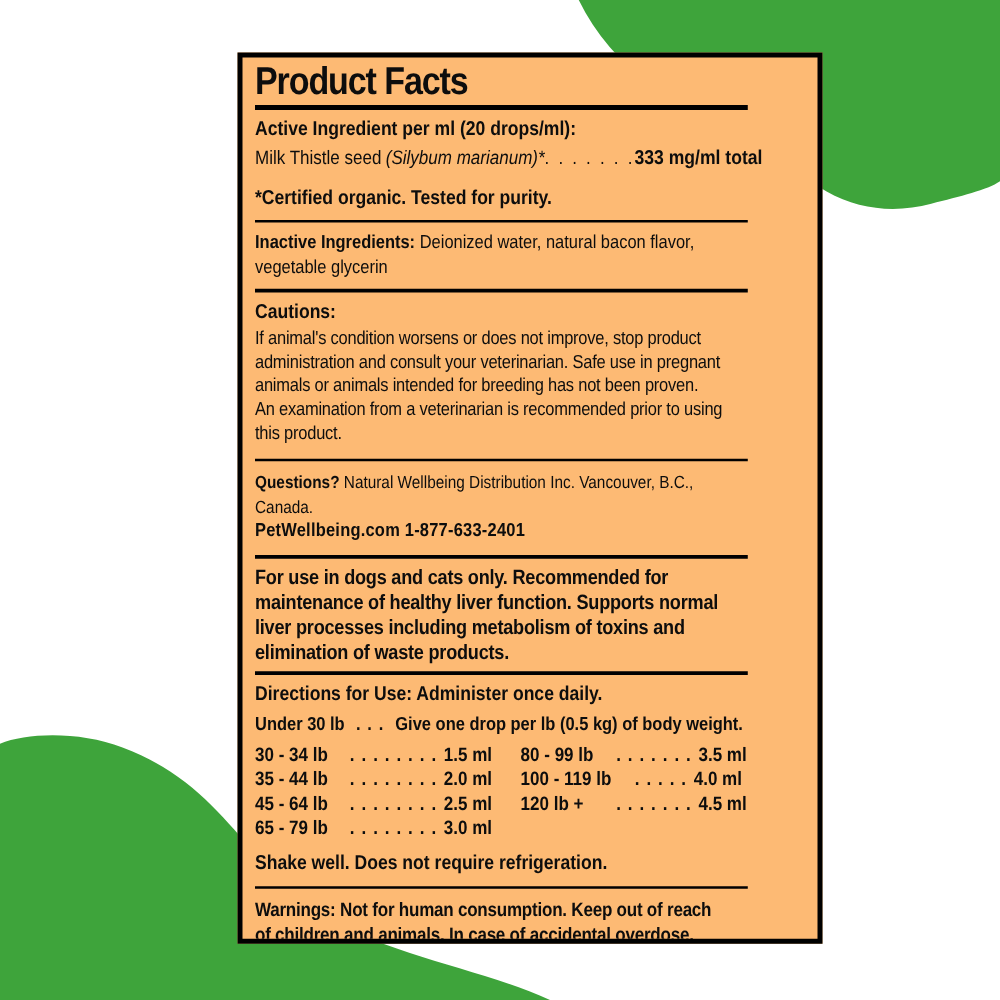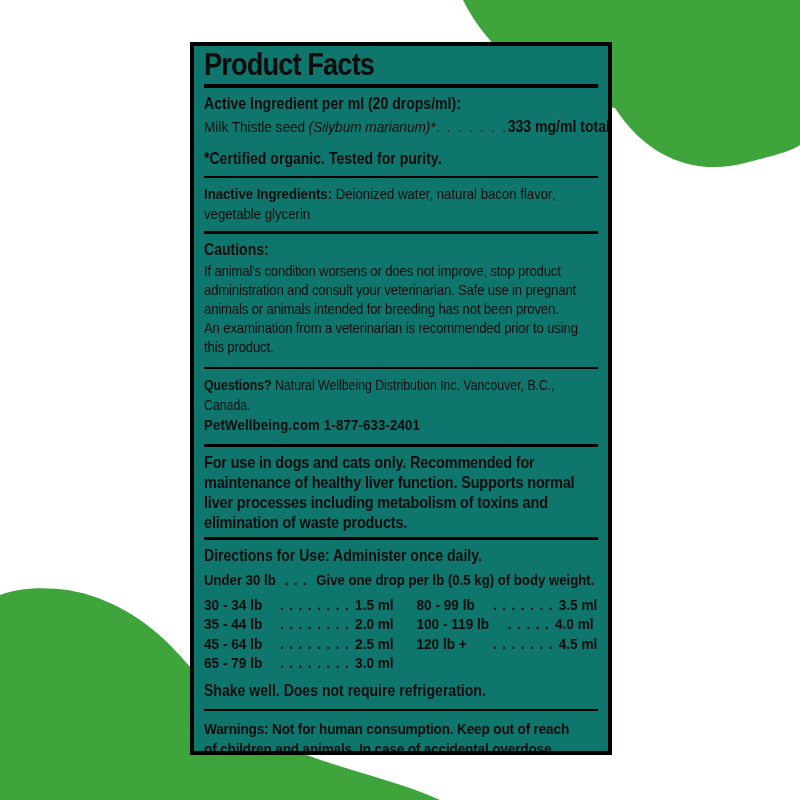--- a/index.html
+++ b/index.html
@@ -12,24 +12,24 @@
     font-family: "Liberation Sans", "DejaVu Sans", sans-serif;
     color: #0d0d0d;
   }
   .page { position: relative; width: 800px; height: 800px; }
   .blobs { position: absolute; left: 0; top: 0; z-index: 0; }
 
   .label {
     position: absolute;
     left: 190px;
     top: 42px;
-    width: 422px;
+    width: 468px;
     height: 713px;
     box-sizing: border-box;
-    background: #0f766e;
+    background: #fdba74;
     border: 4px solid #000000;
     padding: 0 10px;
     z-index: 1;
     overflow: hidden;
   }
   
   .inner {
     width: 449px;
     transform: scaleX(0.878);
     transform-origin: 0 0;

